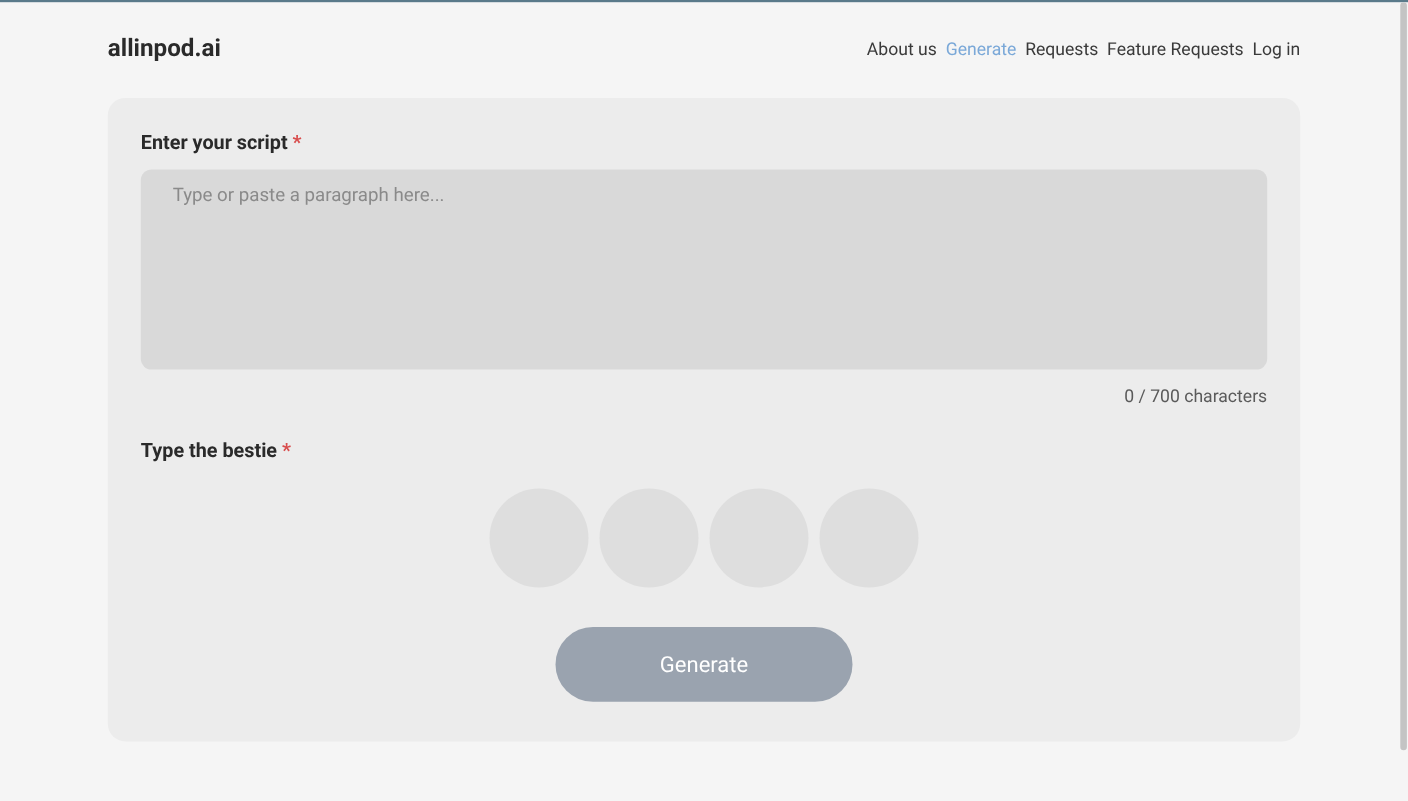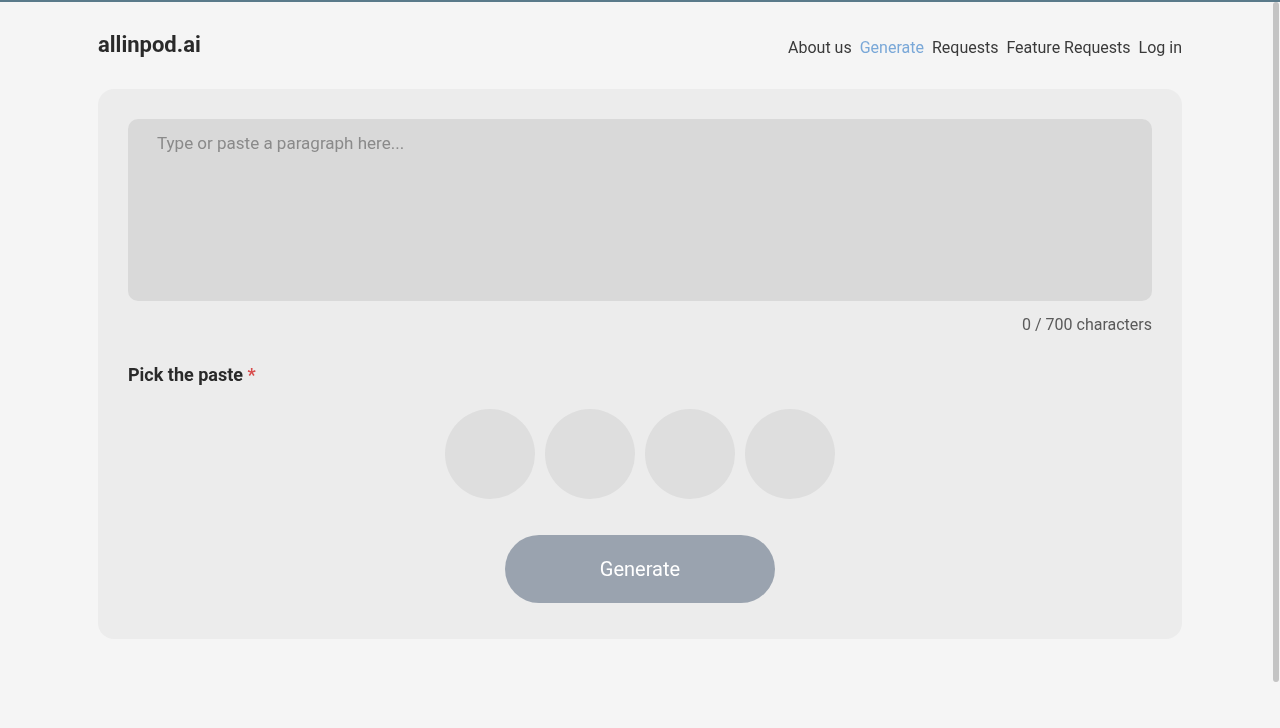--- a/index.html
+++ b/index.html
@@ -17,21 +17,21 @@
       position: relative;
     }
     .container {
       max-width: 1084px;
       margin: 0 auto;
       padding: 0;
     }
     .header {
       display: flex;
       justify-content: space-between;
-      align-items: flex-end;
+      align-items: center;
       padding: 30px 0 20px 0;
     }
     .logo {
       font-size: 22px;
       font-weight: 700;
       color: #2a2a2a;
     }
     .nav {
       display: flex;
       gap: 8px;
@@ -140,26 +140,30 @@
     <div class="nav">
       <div class="nav-item">About us</div>
       <div class="nav-item active">Generate</div>
       <div class="nav-item">Requests</div>
       <div class="nav-item">Feature Requests</div>
       <div class="nav-item">Log in</div>
     </div>
   </div>
 
   <div class="card">
+    <div class="label-row">
+      <span>Enter your script</span>
+      <span class="required">*</span>
+    </div>
     <textarea class="textarea" placeholder="Type or paste a paragraph here..." style=""></textarea>
     <div class="counter">0 / 700 characters</div>
 
     <div class="section2">
       <div class="label-row">
-        <span>Pick the paste</span>
+        <span>Type the bestie</span>
         <span class="required">*</span>
       </div>
       <div class="avatar-row">
         <div class="avatar"></div>
         <div class="avatar"></div>
         <div class="avatar"></div>
         <div class="avatar"></div>
       </div>
     </div>
 

